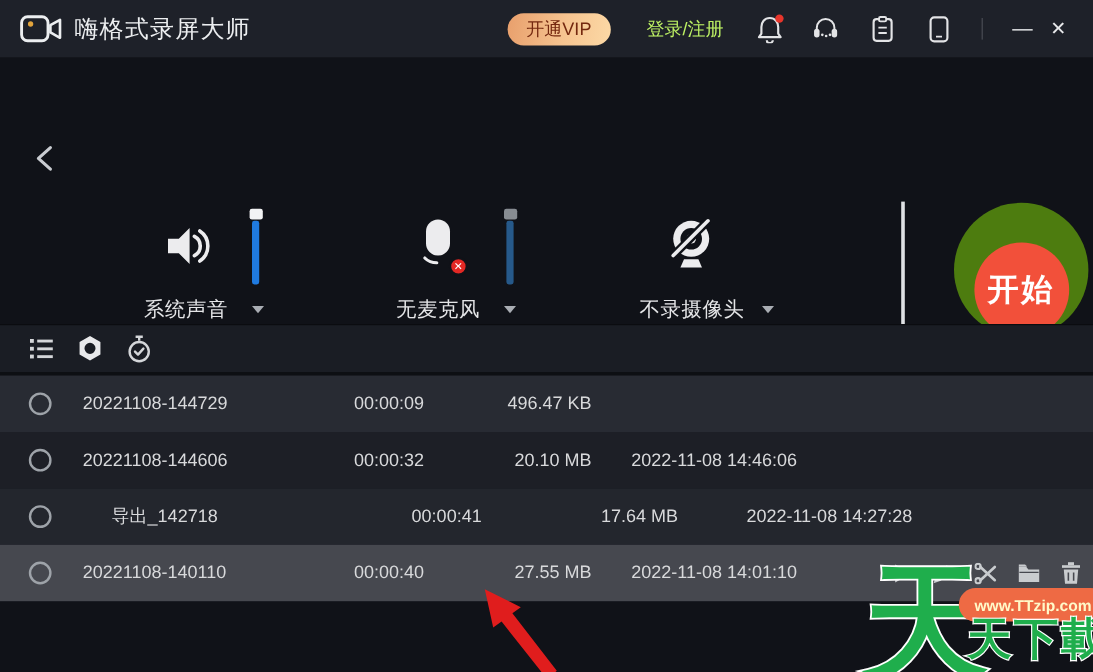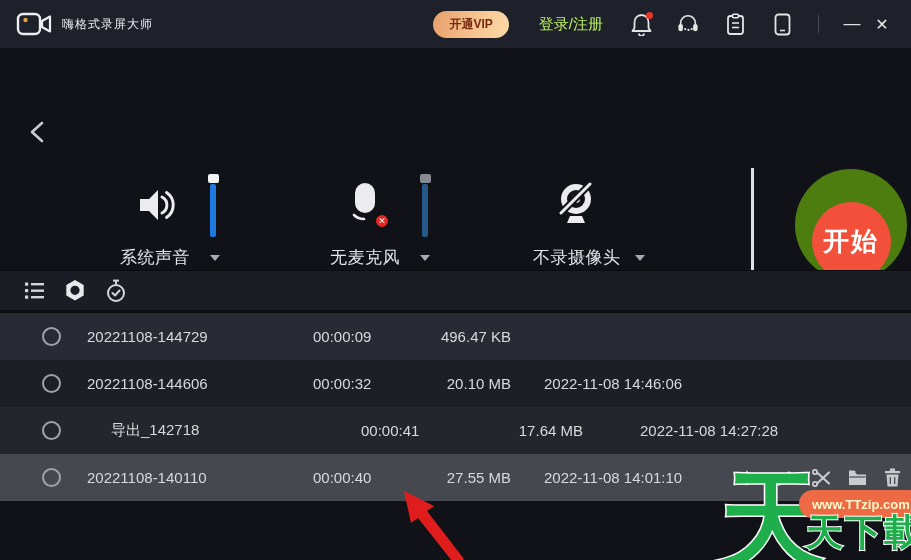--- a/index.html
+++ b/index.html
@@ -7,26 +7,26 @@
   body {
     position:relative; background:#101218;
     font-family:"Liberation Sans","DejaVu Sans",sans-serif;
     -webkit-font-smoothing:antialiased;
   }
   
   .titlebar {
     position:absolute; left:0; top:0; width:911px; height:48px;
     background:#1e2129; display:flex; align-items:center; padding:0 14px 0 16px;
   }
-  .app-title { color:#eceef0; font-size:12px; margin-left:10px; letter-spacing:1px; }
+  .app-title { color:#eceef0; font-size:20px; margin-left:10px; letter-spacing:1px; }
   .tb-spacer { flex:1; }
   .vip-pill {
     height:27px; padding:0 16px; border-radius:14px;
     background:linear-gradient(100deg,#e89f6c 0%,#f6c490 55%,#fcd9a6 100%);
-    color:#74280f; font-size:12px; font-weight:bold;
+    color:#74280f; font-size:15px; font-weight:normal;
     display:flex; align-items:center; cursor:pointer; margin-right:30px;
   }
   .login-link { color:#bef264; font-size:15px; margin-right:27px; cursor:pointer; }
   .tb-icon { position:relative; width:22px; height:24px; margin-right:25px; cursor:pointer; display:flex; align-items:center; justify-content:center; }
   .tb-icon svg { display:block; }
   .red-dot { position:absolute; right:-1px; top:0; width:7px; height:7px; border-radius:50%; background:#e8352b; }
   .tb-divider { width:1px; height:18px; background:#4a4d54; margin:0 18px 0 0; }
   .win-btn { color:#e8e9eb; font-size:17px; width:30px; text-align:center; cursor:pointer; user-select:none; }
   .win-btn.close { font-size:16px; }
   
@@ -64,21 +64,21 @@
   }
   
   .listbar {
     position:absolute; left:0; top:270px; width:911px; height:43px;
     background:#1a1d24; border-top:1px solid #0b0c10; border-bottom:3px solid #0d0f13;
     display:flex; align-items:center; padding-left:24px; gap:19px;
   }
   .listbar .lb-icon { cursor:pointer; display:flex; }
   
   .rows { position:absolute; left:0; top:313px; width:911px; }
-  .trow { height:47px; display:flex; align-items:center; padding-left:42px; font-size:15px; color:#d8d9db; }
+  .trow { height:47px; display:flex; align-items:center; padding-left:24px; font-size:15px; color:#d8d9db; }
   .trow.bg-a { background:#282b33; }
   .trow.bg-b { background:#1d1f26; }
   .trow.bg-c { background:#23262d;gap:24px; }
   .trow.selected { background:#46484f; }
   .radio { width:19px; height:19px; border:2px solid #9ea3a9; border-radius:50%; margin-right:26px; flex:none; cursor:pointer; }
   .c-name { width:226px; }
   .c-dur { width:90px; }
   .c-size { width:108px; text-align:right; }
   .c-date { margin-left:33px; width:185px; }
   .row-actions { flex:1; display:flex; justify-content:flex-end; align-items:center; gap:17px; padding-right:10px; }

